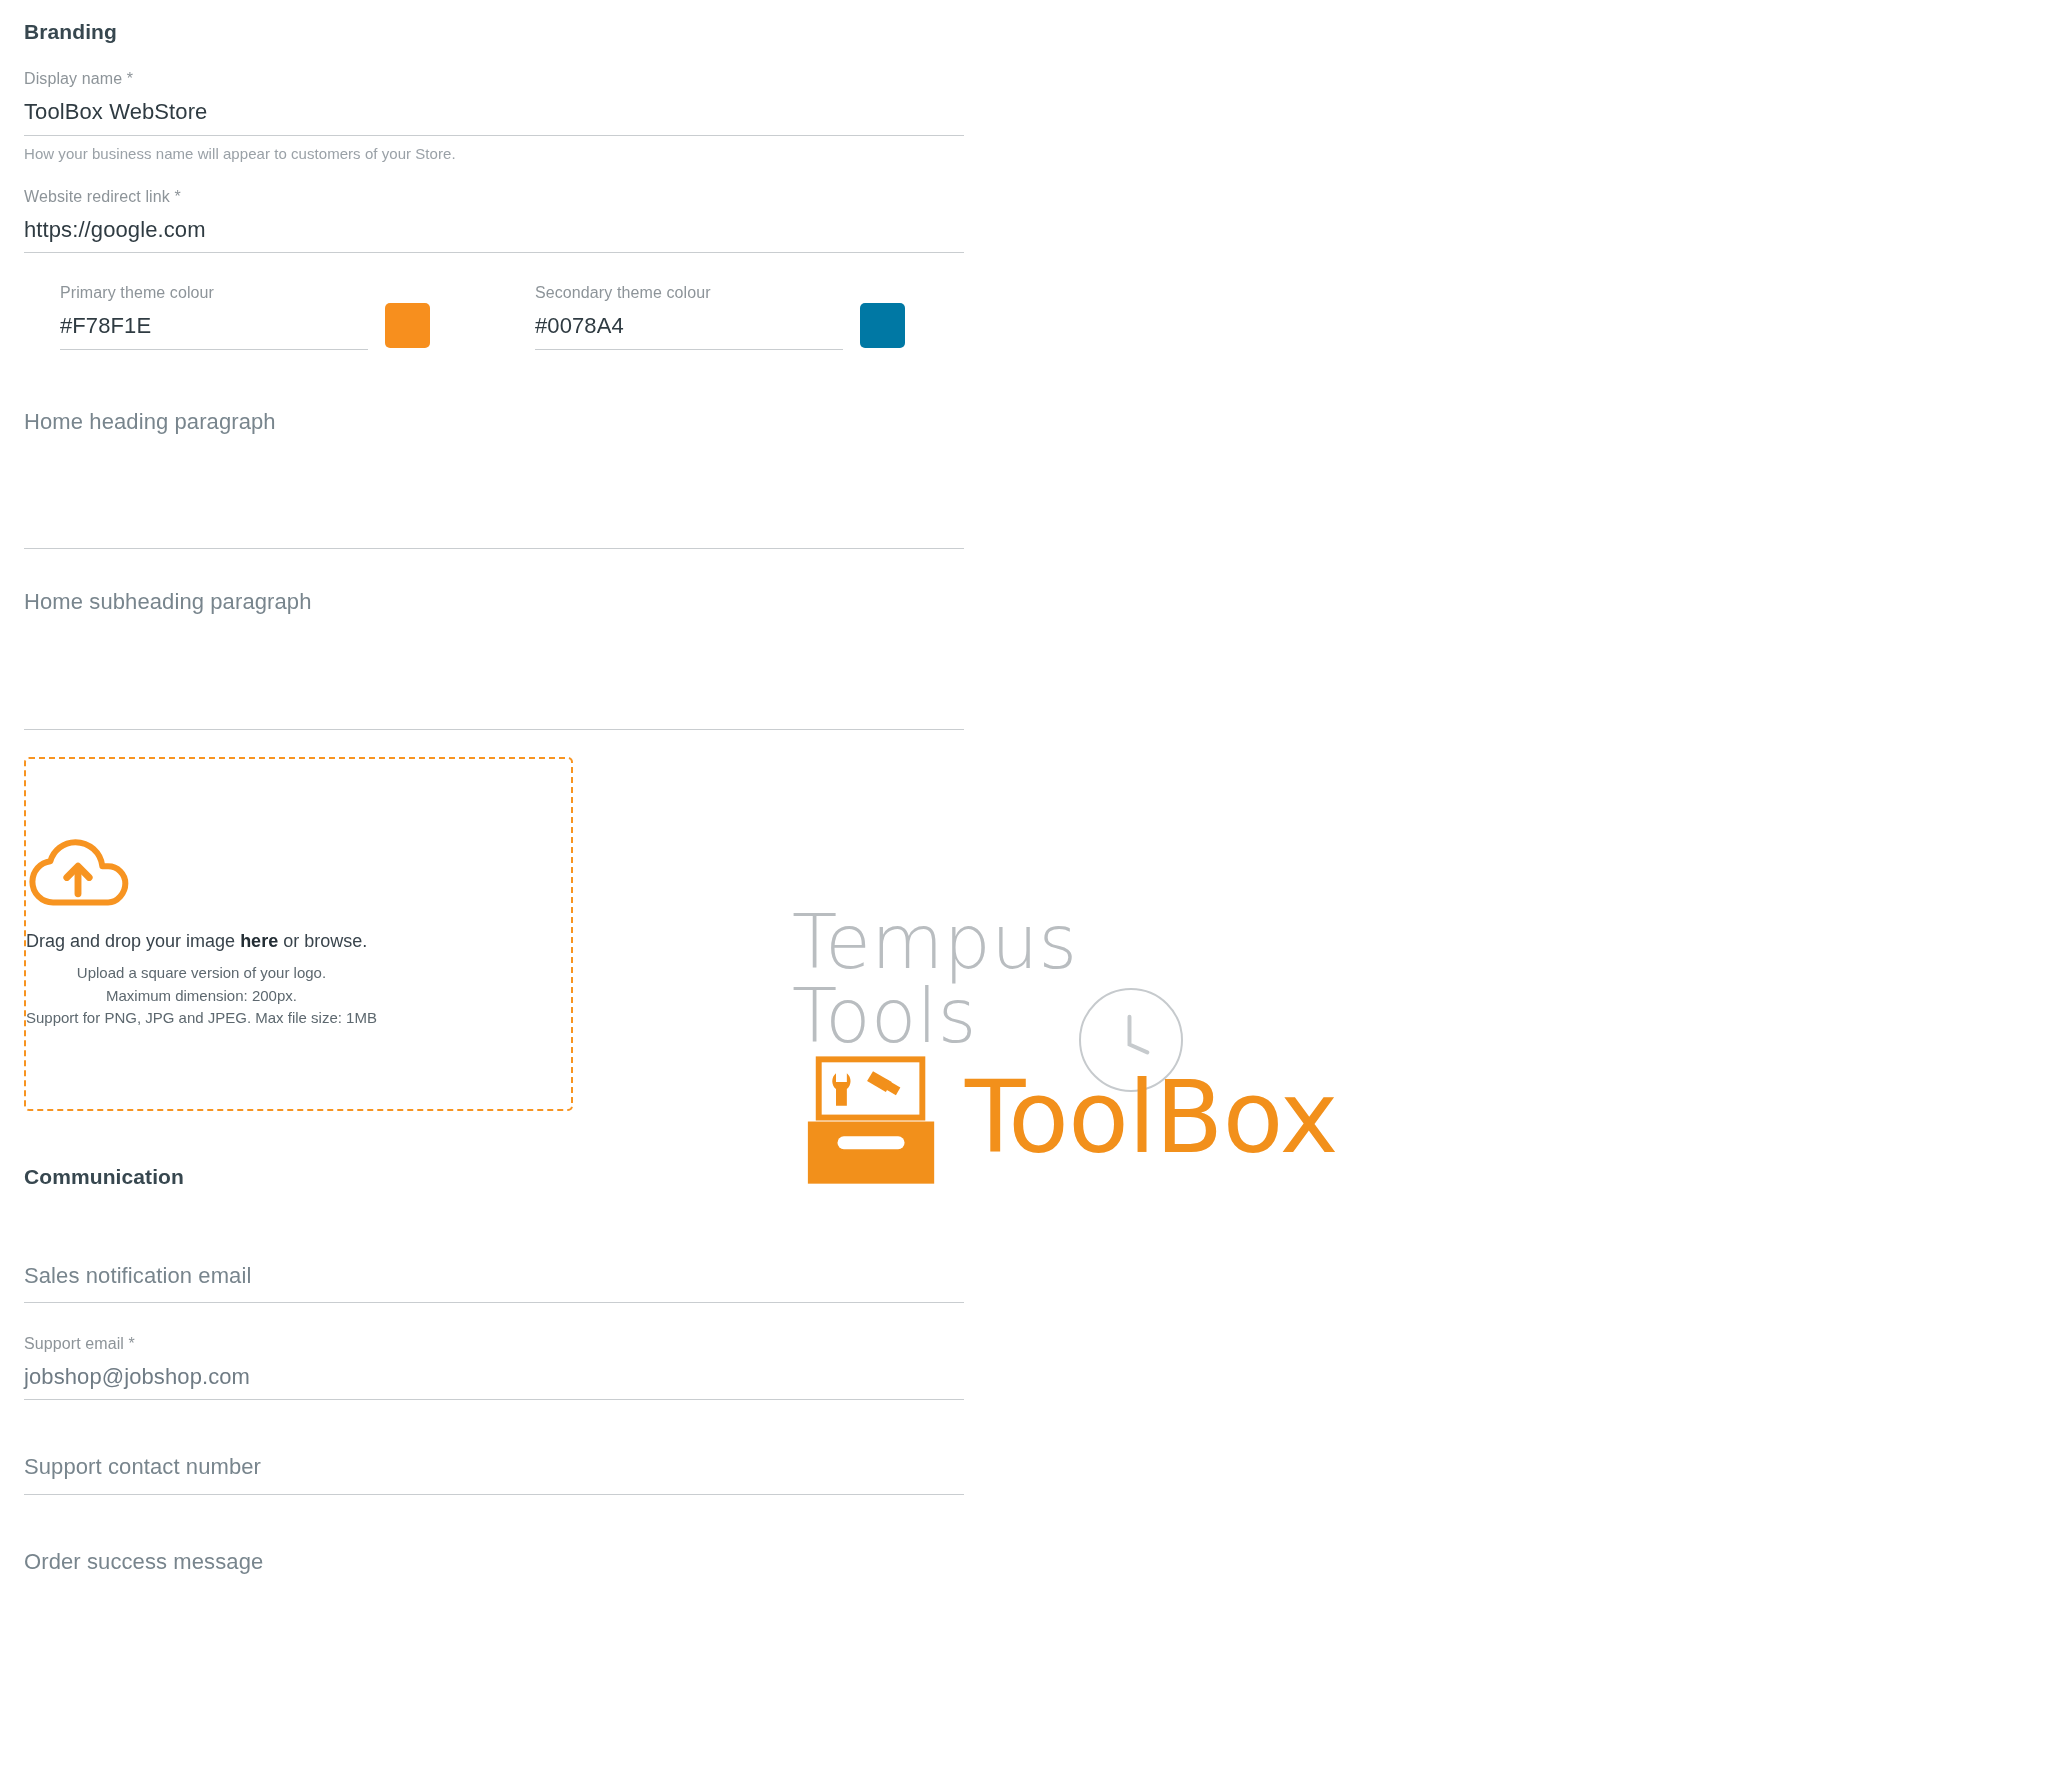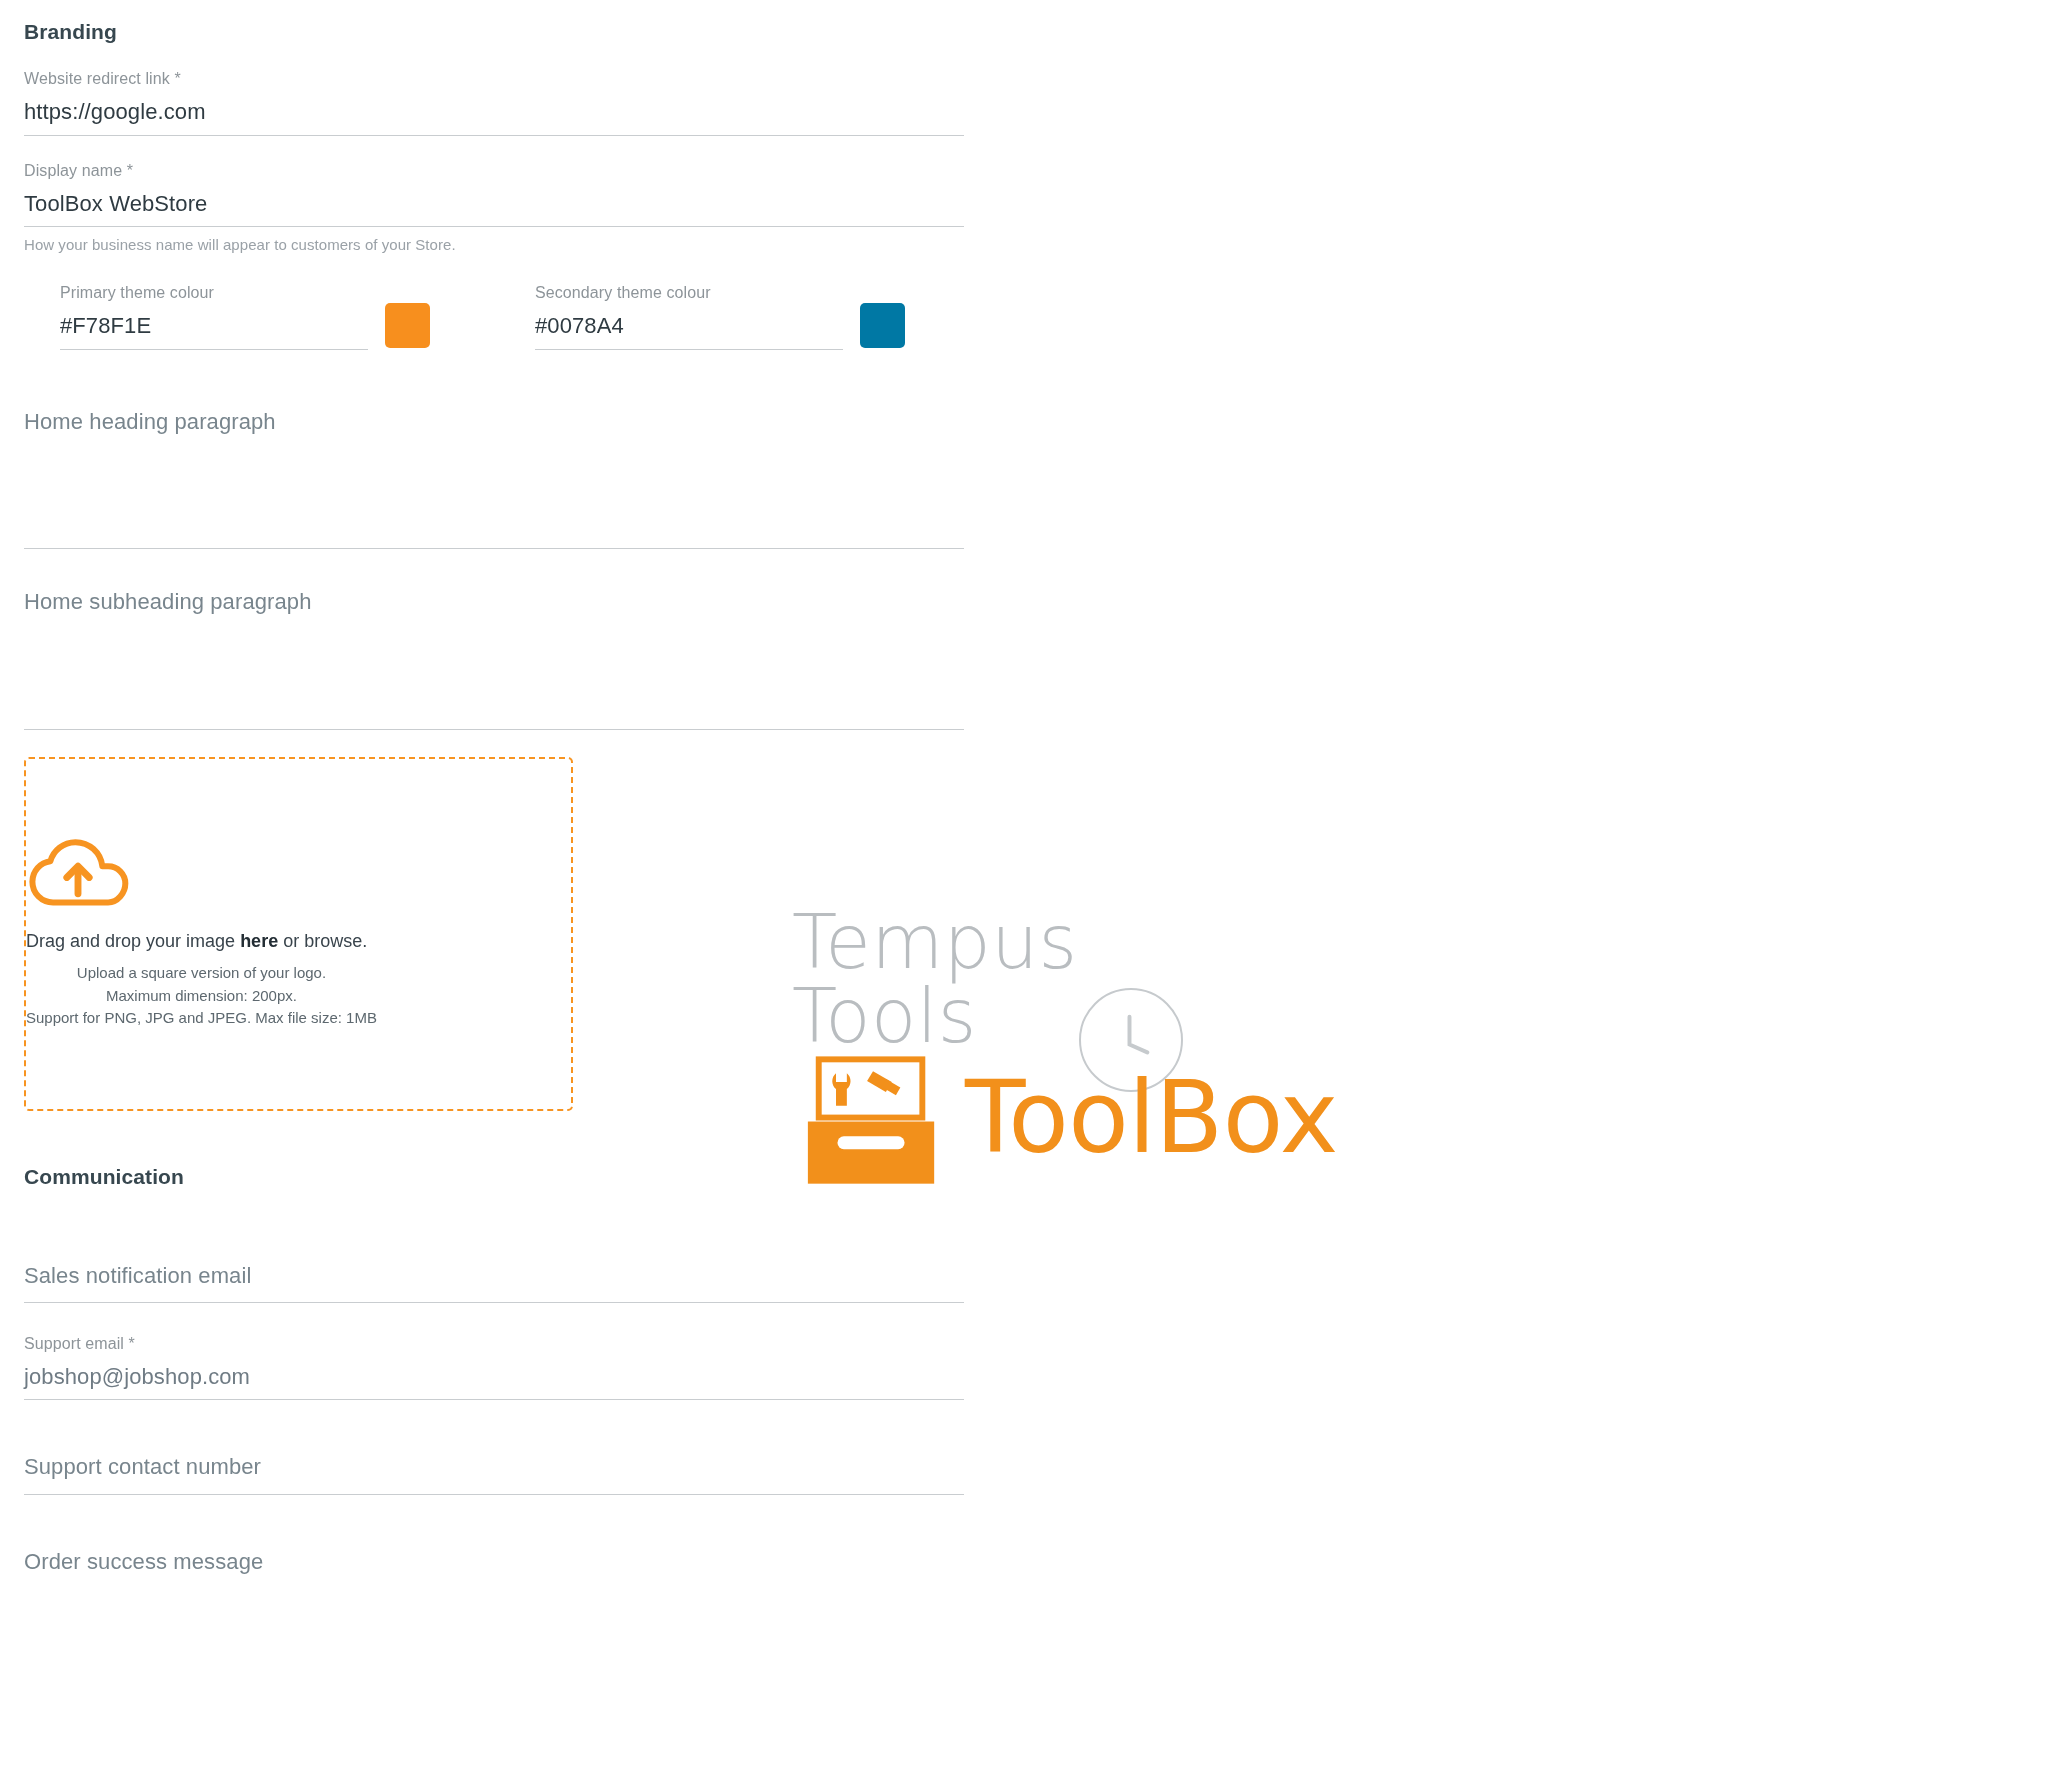--- a/index.html
+++ b/index.html
@@ -180,28 +180,28 @@
 </head>
 <body>
 
 <div class="page">
 
   <div class="section-title">Branding</div>
 
   <div class="form-col">
 
     <div class="field">
-      <div class="field-label-small">Website redirect link *</div>
-      <div class="field-value">https://google.com</div>
-    </div>
-
-    <div class="field">
       <div class="field-label-small">Display name *</div>
       <div class="field-value">ToolBox WebStore</div>
       <div class="field-hint">How your business name will appear to customers of your Store.</div>
+    </div>
+
+    <div class="field">
+      <div class="field-label-small">Website redirect link *</div>
+      <div class="field-value">https://google.com</div>
     </div>
 
     <div class="colour-row">
       <div class="colour-field">
         <div class="colour-inner">
           <div class="field-label-small">Primary theme colour</div>
           <div class="field-value">#F78F1E</div>
         </div>
         <div class="colour-swatch" style="background:#F78F1E"></div>
       </div>

